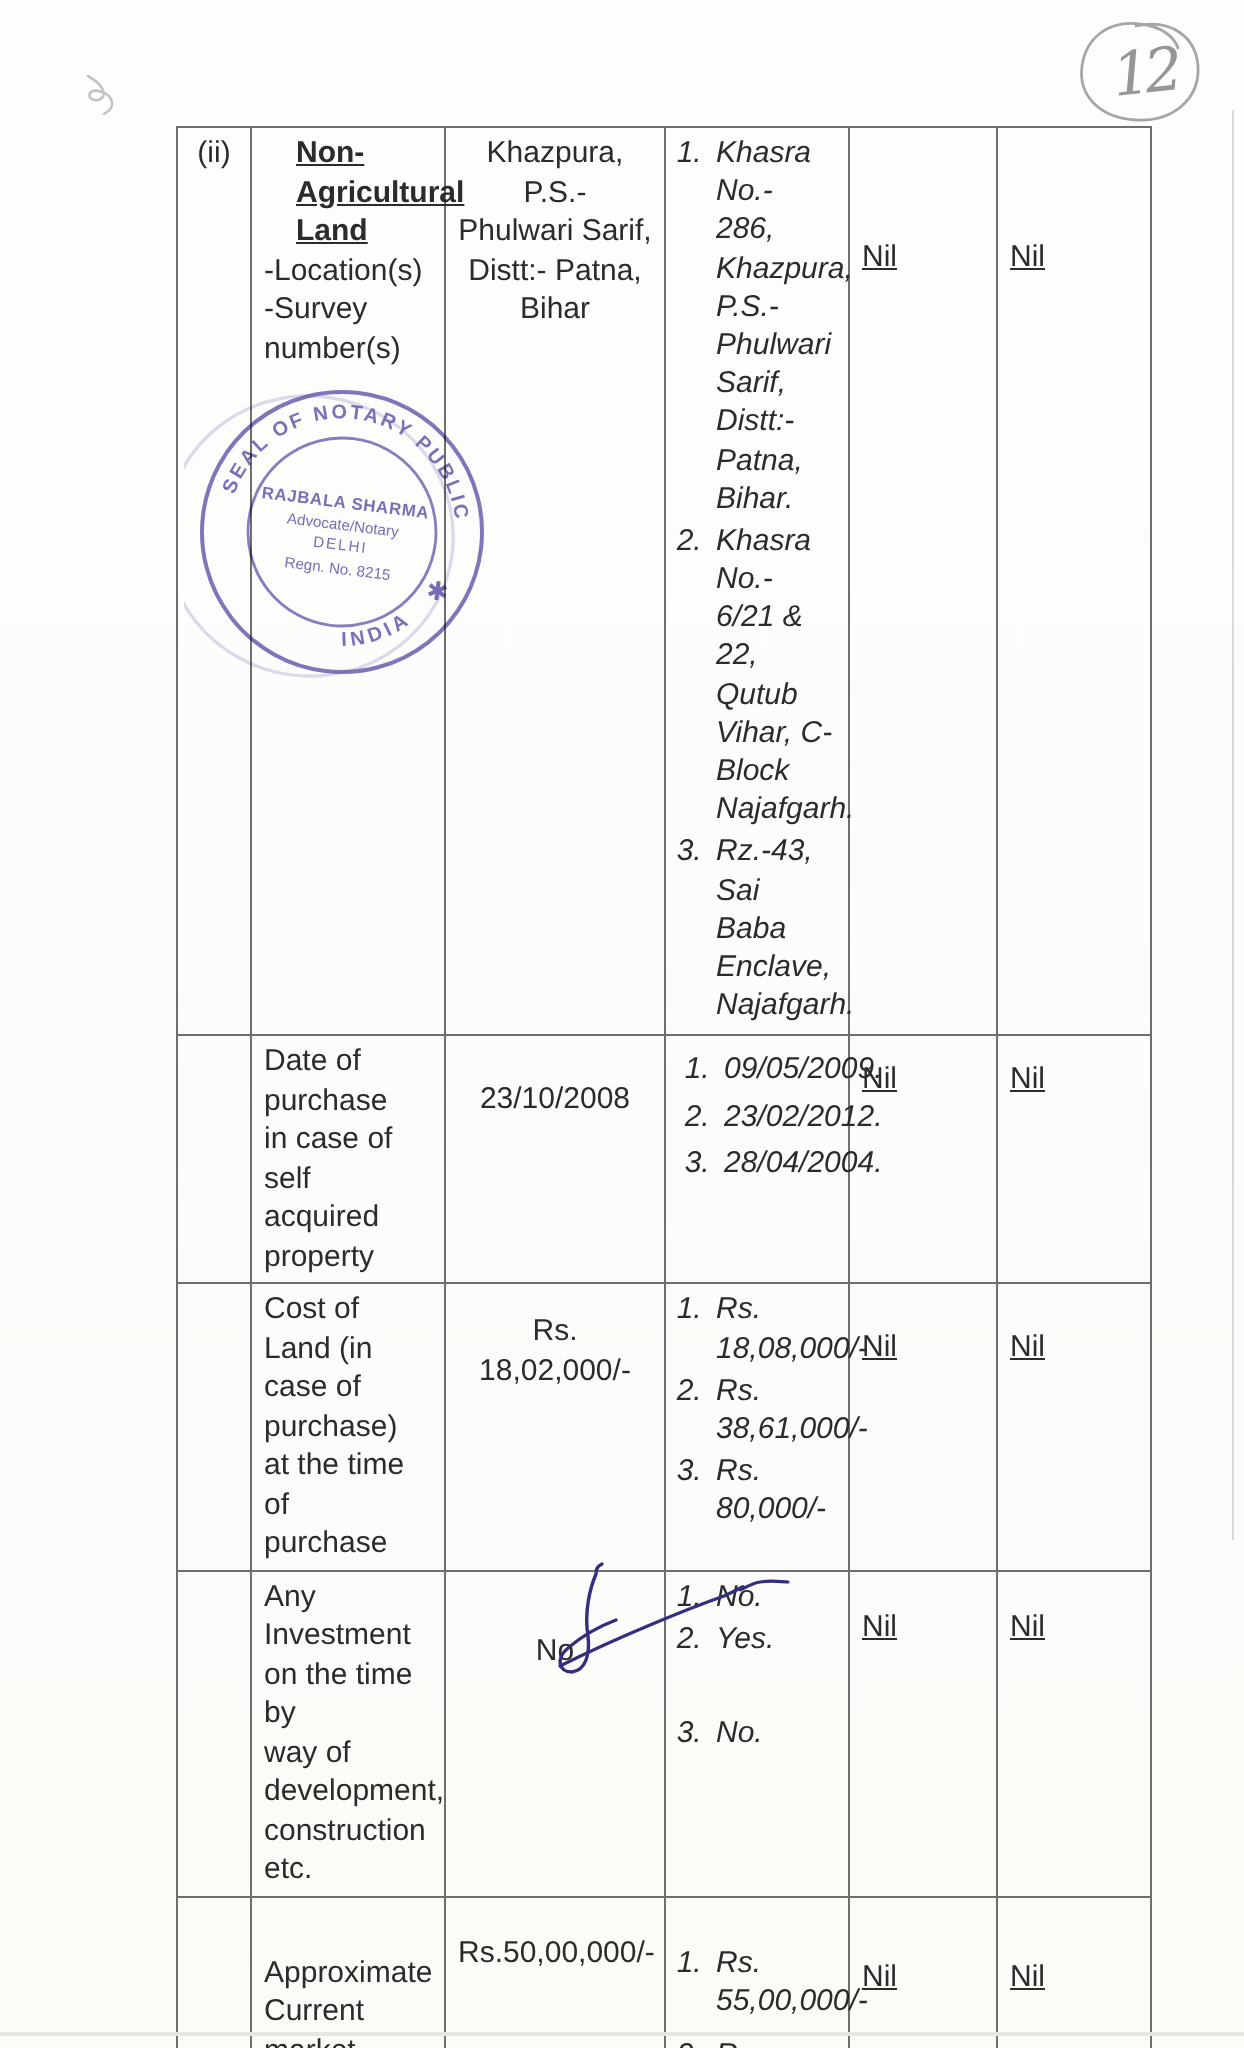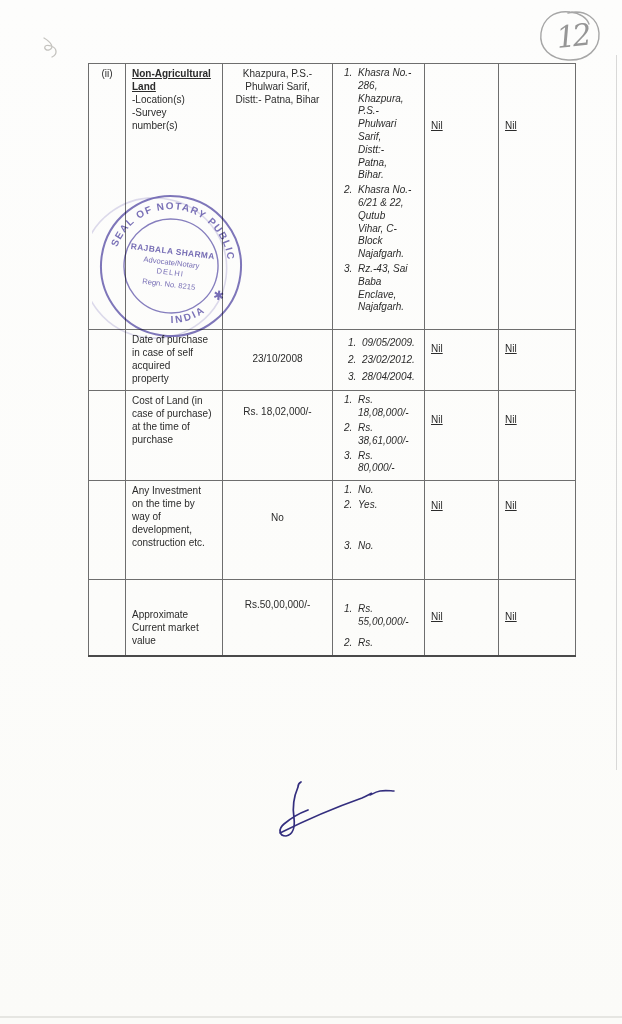--- a/index.html
+++ b/index.html
@@ -3,28 +3,28 @@
 <meta charset="utf-8">
 <style>
   html,body{margin:0;padding:0;}
   body{width:622px;height:1024px;position:relative;background:#fdfdfb;overflow:hidden;
        font-family:"Liberation Sans",sans-serif;color:#2b2b2b;}
   .page{position:absolute;inset:0;background:linear-gradient(180deg,#fdfdfc 0%,#fcfcfa 60%,#fbfbf8 100%);}
 
   
   table.tbl{position:absolute;left:88px;top:63px;width:487px;border-collapse:collapse;table-layout:fixed;}
   .tbl td{border:1px solid #6e6e6e;vertical-align:top;padding:3px 6px;
-          font-size:10px;line-height:1.3;color:#2b2b2b;}
+          font-size:15px;line-height:1.3;color:#2b2b2b;}
   .tbl{border-bottom:2px solid #4a4a4a;}
   col.c1{width:37px}col.c2{width:97px}col.c3{width:110px}col.c4{width:92px}col.c5{width:74px}col.c6{width:77px}
   tr.r1{height:266px}tr.r2{height:79px}tr.r3{height:52px}tr.r4{height:58px}
   tr.r5{height:84px}tr.r6{height:99px}tr.r7{height:62px}
   .pre{white-space:pre-line;}
   .ctr{text-align:center;}
-  .head{font-weight:bold;text-decoration:underline;white-space:pre-line;}
+  .head{font-weight:bold;text-decoration:underline;white-space:pre-line;margin-left:16px;}
   ol.lst{margin:0;padding:0 0 0 16px;}
   ol.lst li{white-space:pre-line;line-height:1.28;padding-left:3px;margin:0 0 2px 0;font-style:italic;}
   ol.tight li{margin:4px;}
   .r6 ol.lst li:nth-child(2){margin-top:0;}
   .r6 ol.lst li:nth-child(3){margin-top:28px;}
   .r7 ol.lst{padding-top:20px;}
   .r7 ol.lst li:nth-child(2){margin-top:8px;}
   .nil{padding-left:8px;text-decoration:underline;}
   .r1 .nil{padding-top:55px;}
   .r2 .nil{padding-top:34px;}

